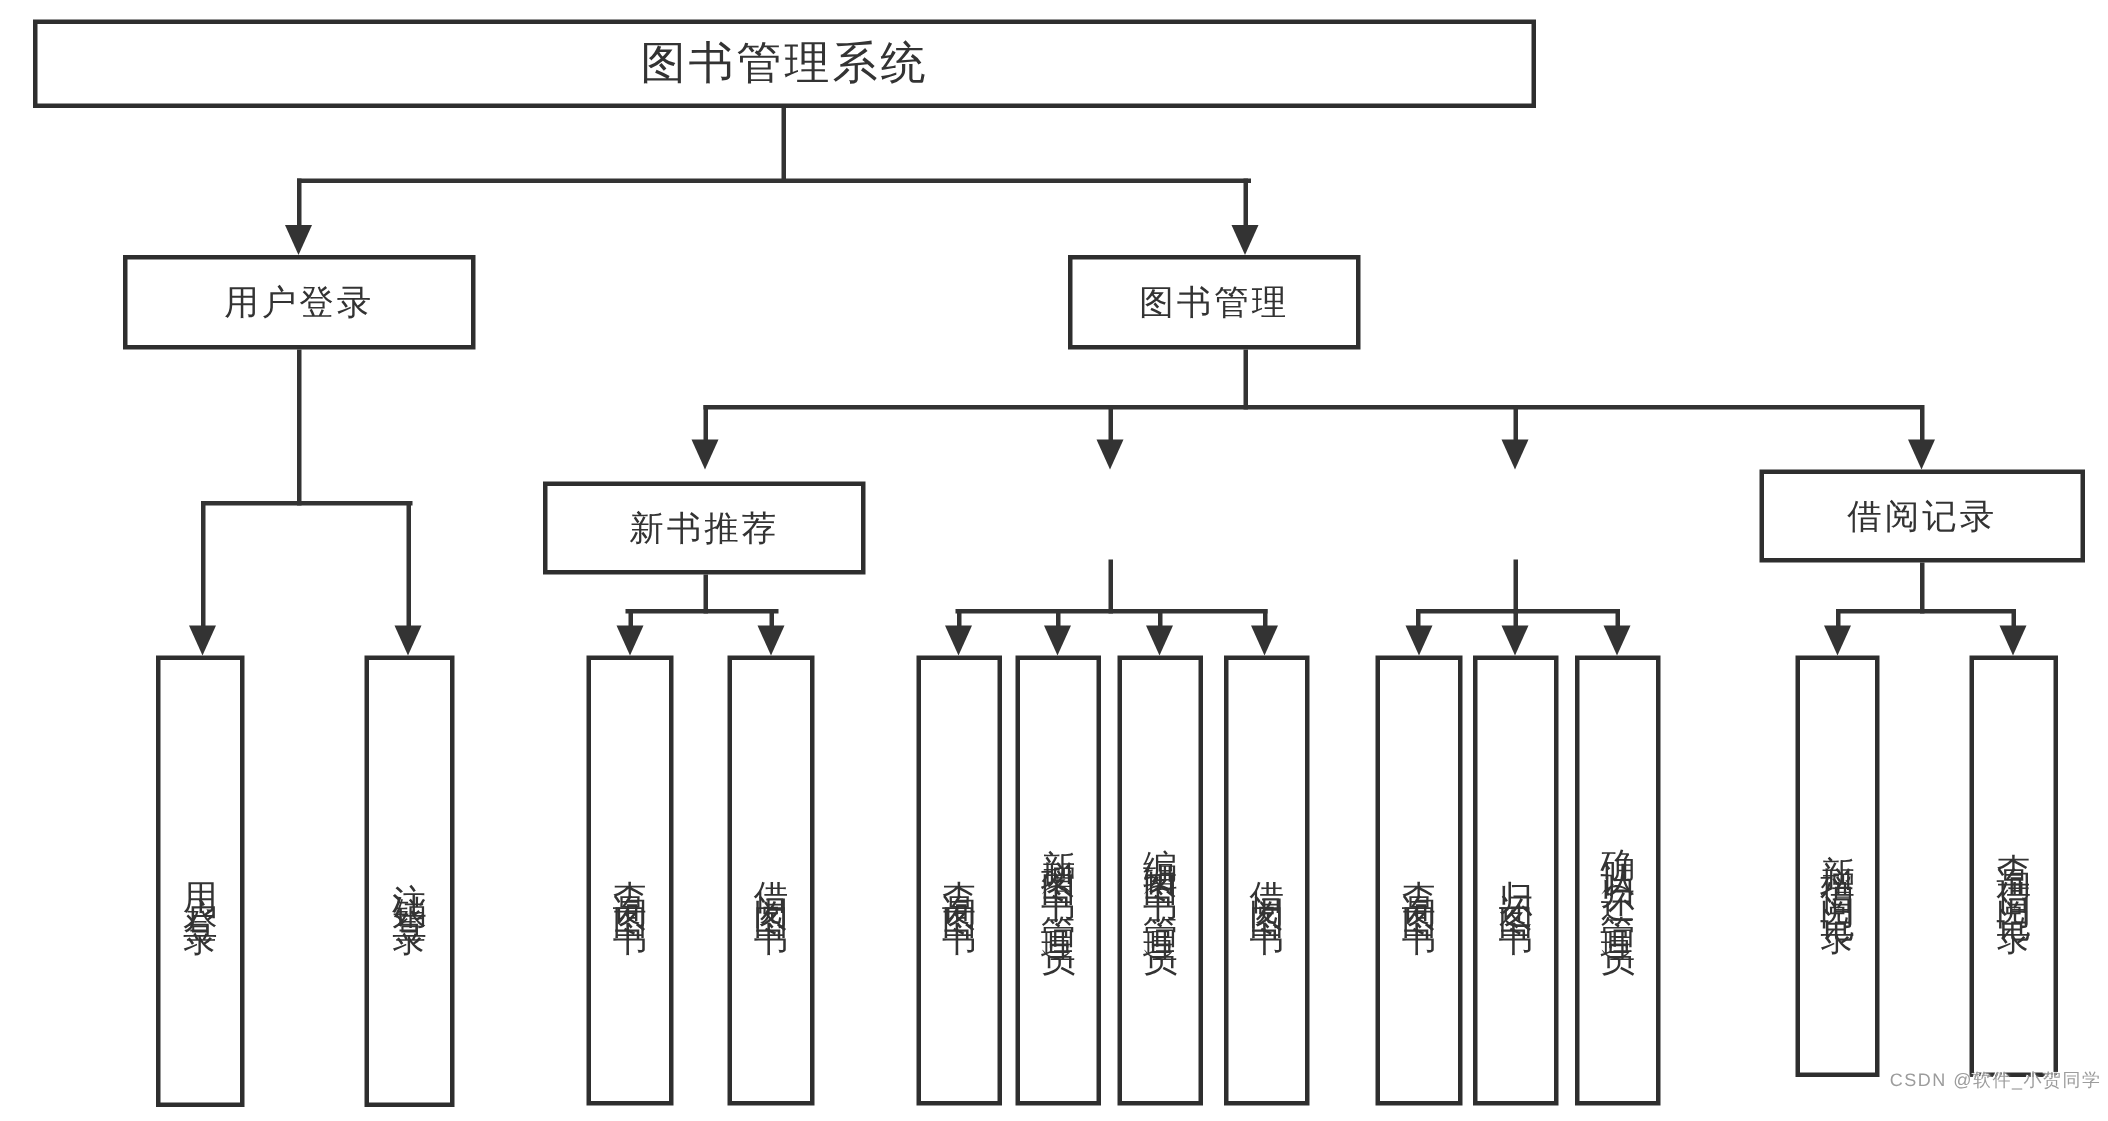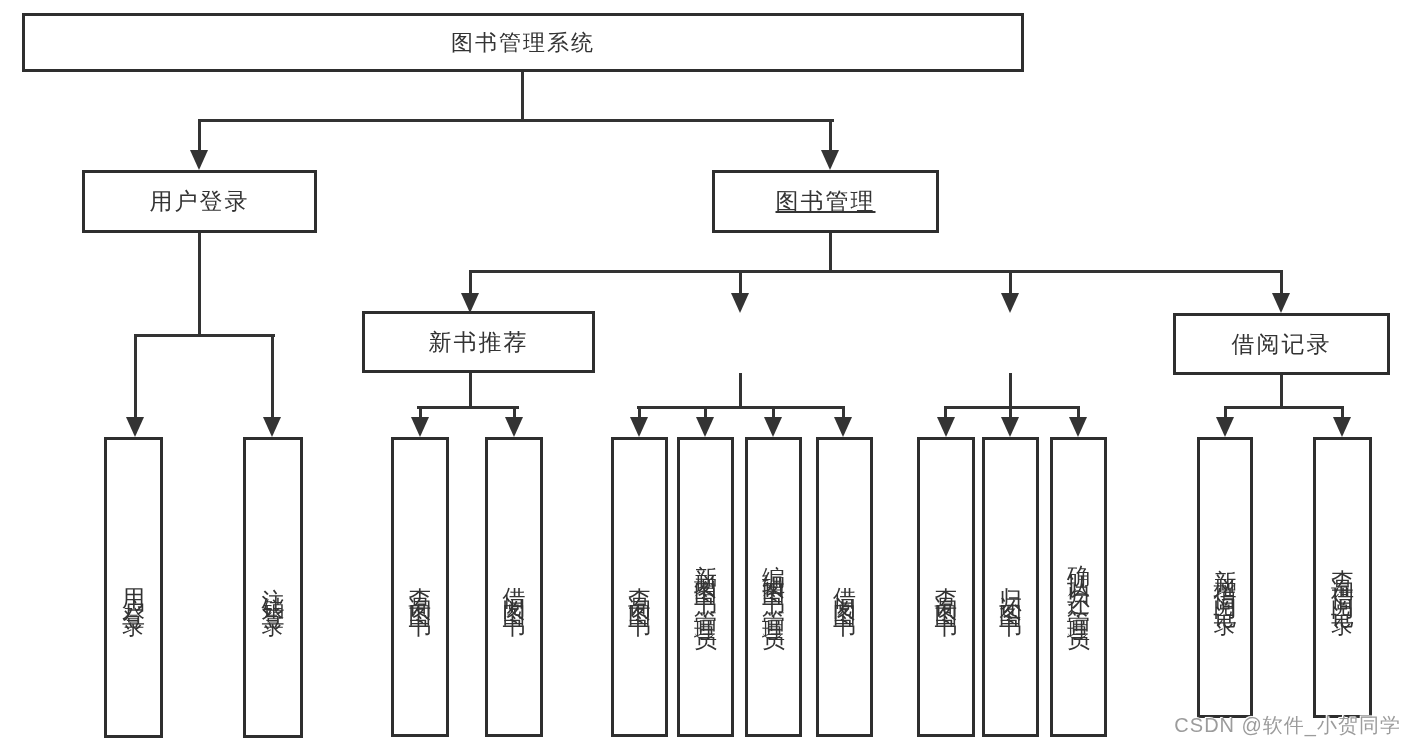--- a/index.html
+++ b/index.html
@@ -11,21 +11,21 @@
     position:absolute;
     background:#ffffff;
     border:3px solid #2e2e2e;
     box-sizing:border-box;
     display:flex;align-items:center;justify-content:center;
     color:#333333;
     font-size:23px;
     letter-spacing:2px;
     z-index:2;
   }
-  .box.root{font-size:22px;}
+  .box.root{font-size:30px;}
   .vbox{
     position:absolute;
     background:#ffffff;
     border:3px solid #2e2e2e;
     box-sizing:border-box;
     display:flex;align-items:center;justify-content:center;
     color:#333333;
     z-index:2;
   }
   .vbox span{
@@ -45,21 +45,21 @@
     border-left:9px solid transparent;
     border-right:9px solid transparent;
     border-top:20px solid #333333;
     z-index:3;
   }
 
   .watermark{
     position:absolute;
     right:4px;
     top:712px;
-    font-size:20px;
+    font-size:12px;
     letter-spacing:1px;
     color:#9c9c9c;
     text-shadow:0 0 2px #ffffff,1px 1px 0 #ffffff,-1px -1px 0 #ffffff;
     z-index:4;
     white-space:nowrap;
   }
 </style>
 </head>
 <body>
 
@@ -68,41 +68,41 @@
   <div class="box root" style="left:22px;top:13px;width:1002px;height:59px;">图书管理系统</div>
 
   <div class="vline" style="left:521px;top:70px;height:52px;"></div>
   <div class="hline" style="left:198px;top:119px;width:636px;"></div>
   <div class="vline" style="left:198px;top:119px;height:45px;"></div>
   <div class="vline" style="left:829px;top:119px;height:45px;"></div>
   <div class="arrow" style="left:190px;top:150px;"></div>
   <div class="arrow" style="left:821px;top:150px;"></div>
 
   <div class="box" style="left:82px;top:170px;width:235px;height:63px;">用户登录</div>
-  <div class="box" style="left:712px;top:170px;width:227px;height:63px;text-decoration:underline;">图书管理</div>
+  <div class="box" style="left:712px;top:170px;width:195px;height:63px;">图书管理</div>
 
   <div class="vline" style="left:198px;top:231px;height:106px;"></div>
   <div class="hline" style="left:134px;top:334px;width:141px;"></div>
   <div class="vline" style="left:134px;top:334px;height:98px;"></div>
   <div class="vline" style="left:271px;top:334px;height:98px;"></div>
   <div class="arrow" style="left:126px;top:417px;"></div>
   <div class="arrow" style="left:263px;top:417px;"></div>
 
   <div class="vline" style="left:829px;top:231px;height:42px;"></div>
   <div class="hline" style="left:469px;top:270px;width:813px;"></div>
   <div class="vline" style="left:469px;top:270px;height:37px;"></div>
   <div class="vline" style="left:739px;top:270px;height:37px;"></div>
   <div class="vline" style="left:1009px;top:270px;height:37px;"></div>
   <div class="vline" style="left:1280px;top:270px;height:37px;"></div>
   <div class="arrow" style="left:461px;top:293px;"></div>
   <div class="arrow" style="left:731px;top:293px;"></div>
   <div class="arrow" style="left:1001px;top:293px;"></div>
   <div class="arrow" style="left:1272px;top:293px;"></div>
 
-  <div class="box" style="left:362px;top:311px;width:233px;height:62px;">新书推荐</div>
+  <div class="box" style="left:362px;top:321px;width:215px;height:62px;">新书推荐</div>
   <div class="box" style="left:1173px;top:313px;width:217px;height:62px;">借阅记录</div>
 
   <div class="vline" style="left:469px;top:373px;height:36px;"></div>
   <div class="hline" style="left:417px;top:406px;width:102px;"></div>
   <div class="vline" style="left:419px;top:406px;height:26px;"></div>
   <div class="vline" style="left:513px;top:406px;height:26px;"></div>
   <div class="arrow" style="left:411px;top:417px;"></div>
   <div class="arrow" style="left:505px;top:417px;"></div>
 
   <div class="vline" style="left:739px;top:373px;height:36px;"></div>

